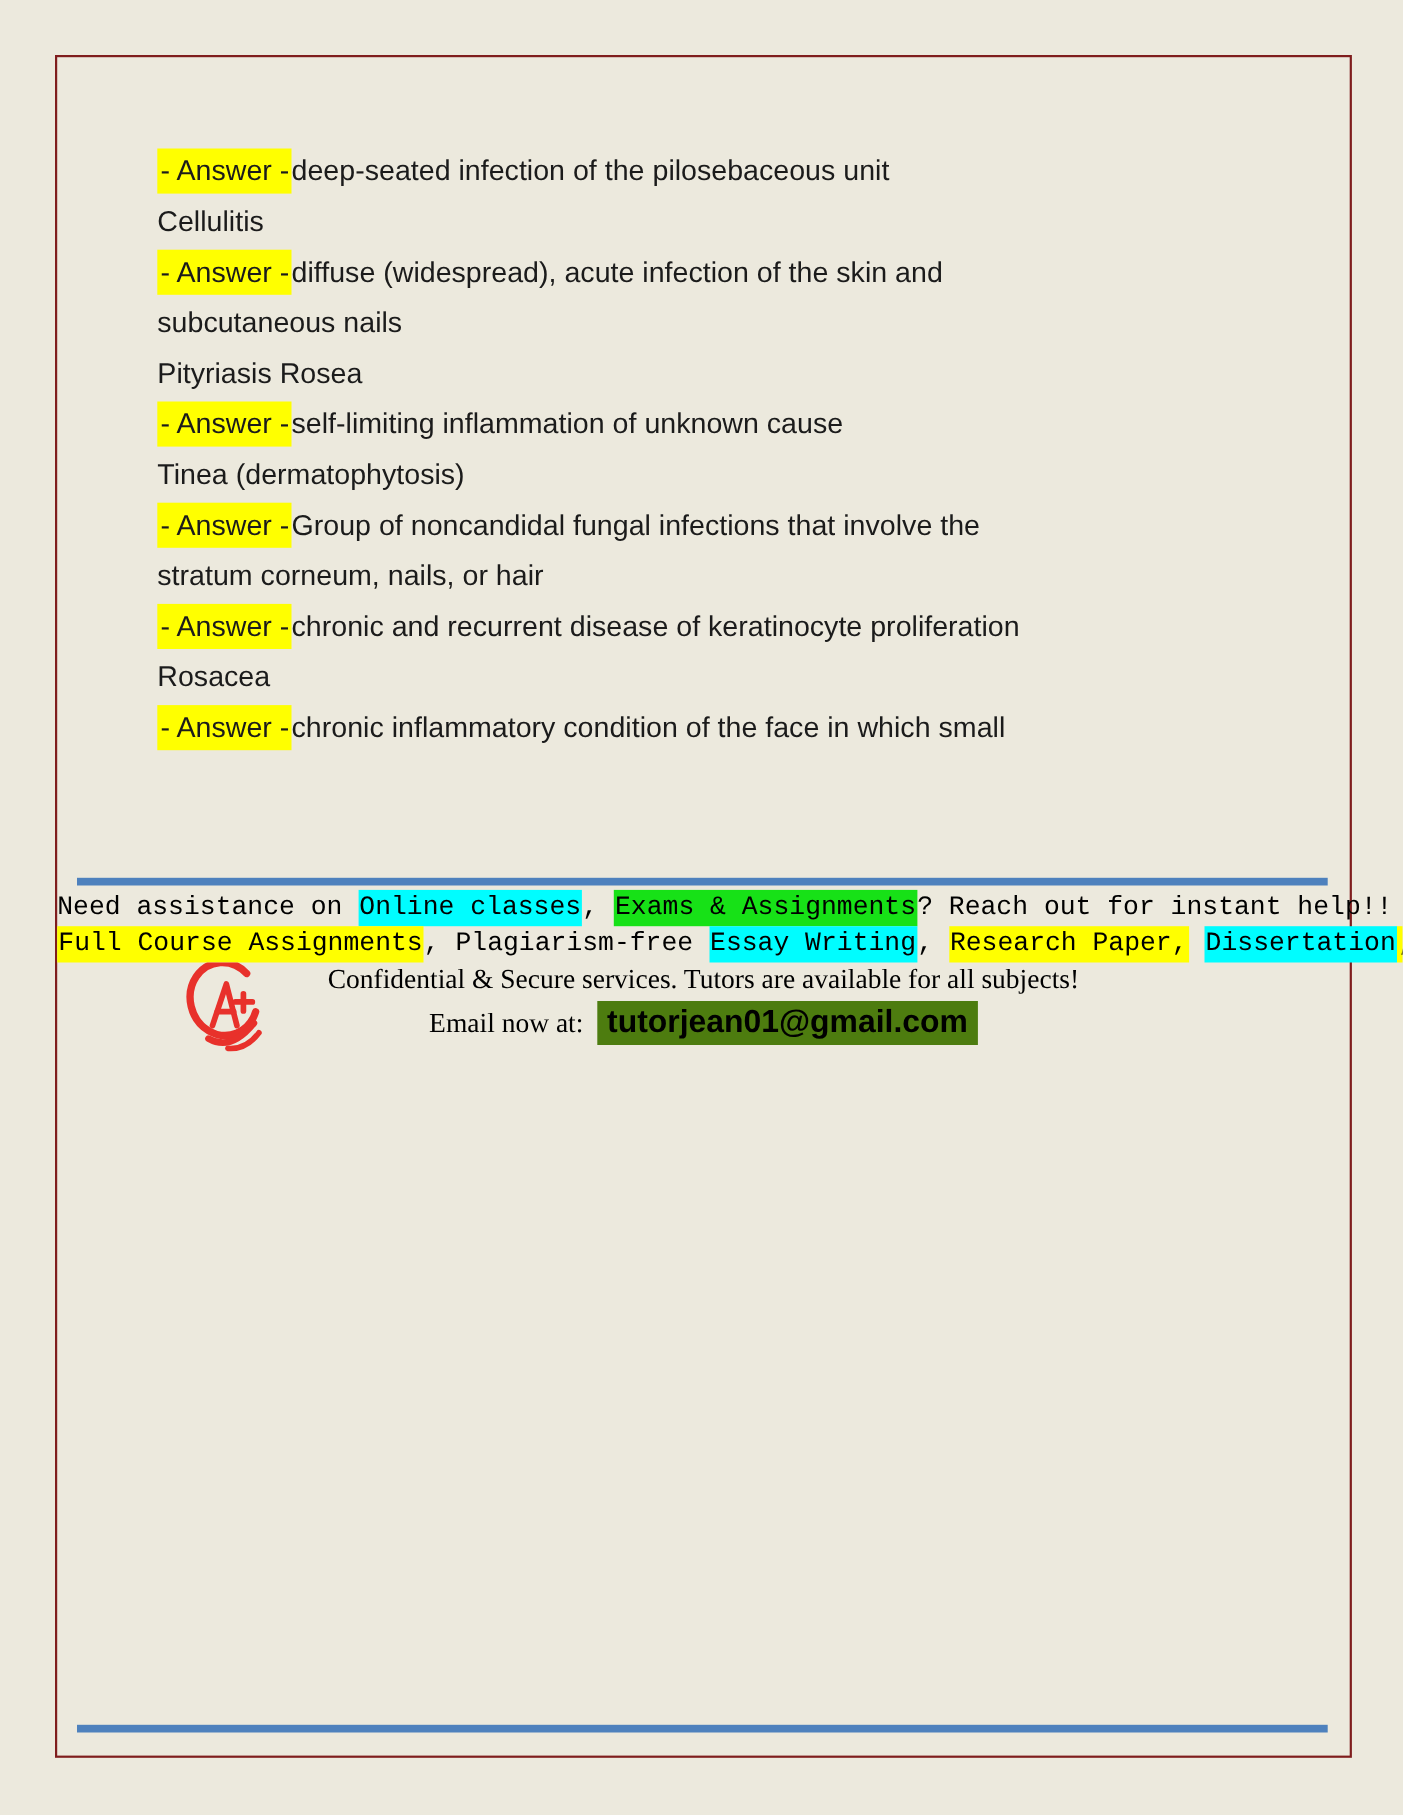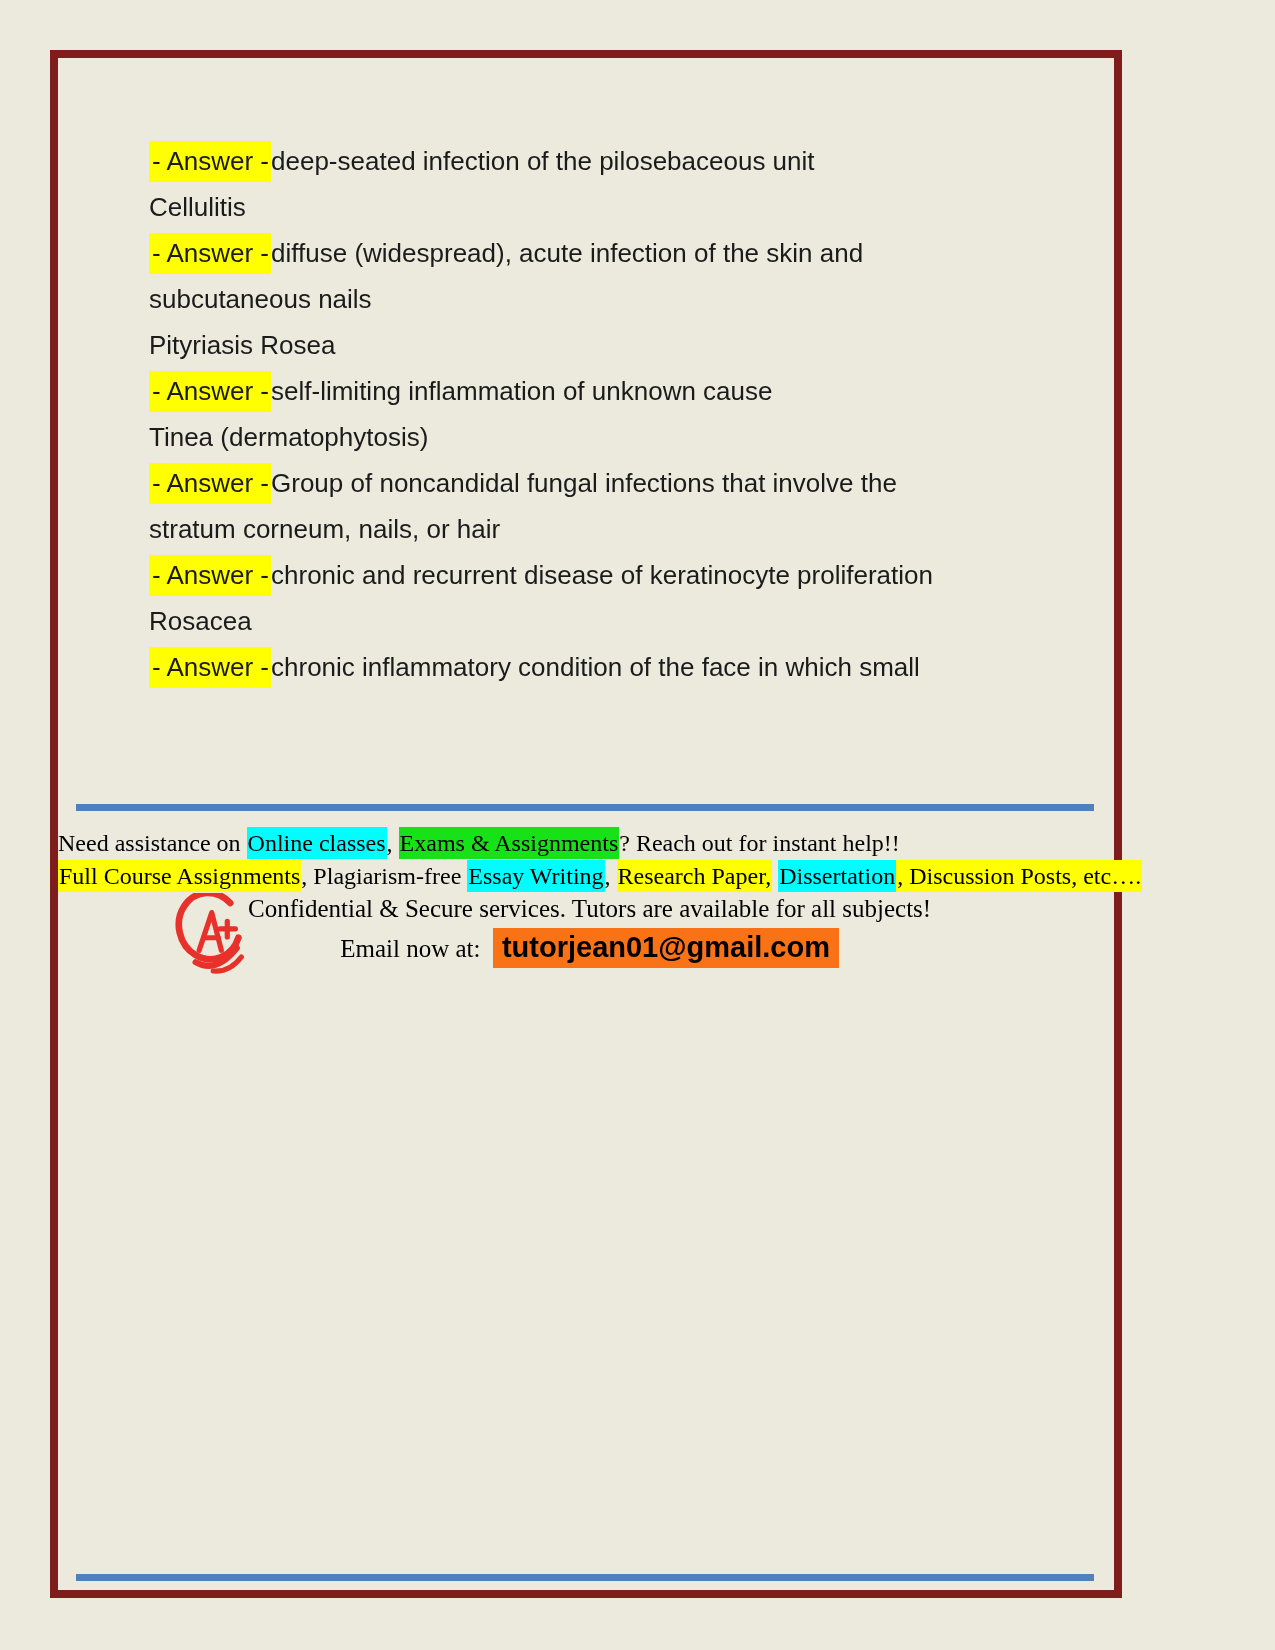--- a/index.html
+++ b/index.html
@@ -5,40 +5,40 @@
   html,body{margin:0;padding:0;}
   body{
     width:1275px;height:1650px;
     background:#ece9dd;
     font-family:"Liberation Sans",sans-serif;
     position:relative;
     -webkit-font-smoothing:antialiased;
   }
   .frame{
     position:absolute;left:50px;top:50px;
-    width:1072px;height:1548px;
-    border:8px solid #7f1d1d;
+    width:1179px;height:1548px;
+    border:2px solid #7f1d1d;
     box-sizing:border-box;
   }
   .content{padding:80px 40px 0 91px;}
   .content p{
     margin:0;
     font-size:26px;
     line-height:46px;
     color:#1b1b1b;
     white-space:nowrap;
   }
   .term{margin:84px 0 16px;}
   .answer-first{margin:0;}
   .hl-yellow{background:#ffff00;color:inherit;}
   .answer .hl-yellow, .answer-first .hl-yellow{padding:5px 2px 6px 3px;}
   .rule-top{height:7px;background:#4e81bd;margin:114px 20px 0 18px;}
   .promo{
-    margin-top:16px;
-    font-family:Liberation Serif, serif;
+    margin-top:4px;
+    font-family:Liberation Mono, monospace;
     font-size:24px;
     line-height:33px;
     color:#000;
   }
   .promo .pline{white-space:nowrap;}
   .hl-cyan{background:#00fdff;color:inherit;}
   .hl-green{background:#17e117;color:inherit;}
   .promo .hl-cyan,.promo .hl-green,.promo .hl-yellow{padding:3px 1px;}
   .adrow{display:flex;align-items:flex-start;}
   .logo{width:74px;height:88px;margin-left:116px;flex:none;}
@@ -46,21 +46,21 @@
     flex:1;margin-right:190px;text-align:center;
     font-family:"Liberation Serif",serif;
     font-size:25px;line-height:32px;color:#000;
     white-space:nowrap;
   }
   .email-line{margin-top:6px;}
   .email{
     font-family:"Liberation Sans",sans-serif;
     font-weight:bold;
     font-size:29px;
-    background:#f97316;
+    background:#4d7c0f;
     padding:3px 9px 5px;
   }
   .rule-bottom{
     position:absolute;left:18px;right:20px;top:1516px;
     height:7px;background:#4e81bd;
   }
 </style>
 </head>
 <body>
 

